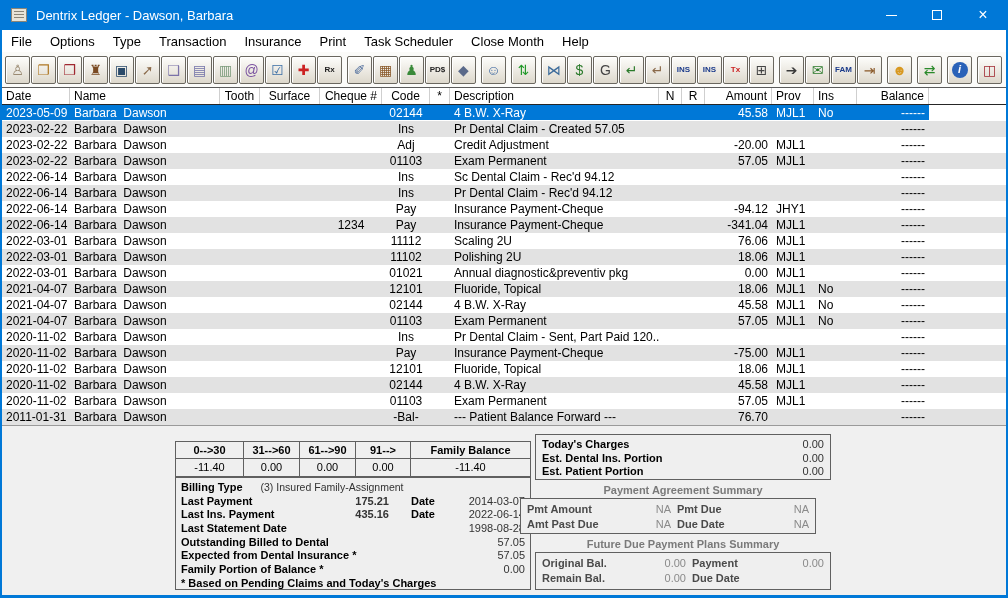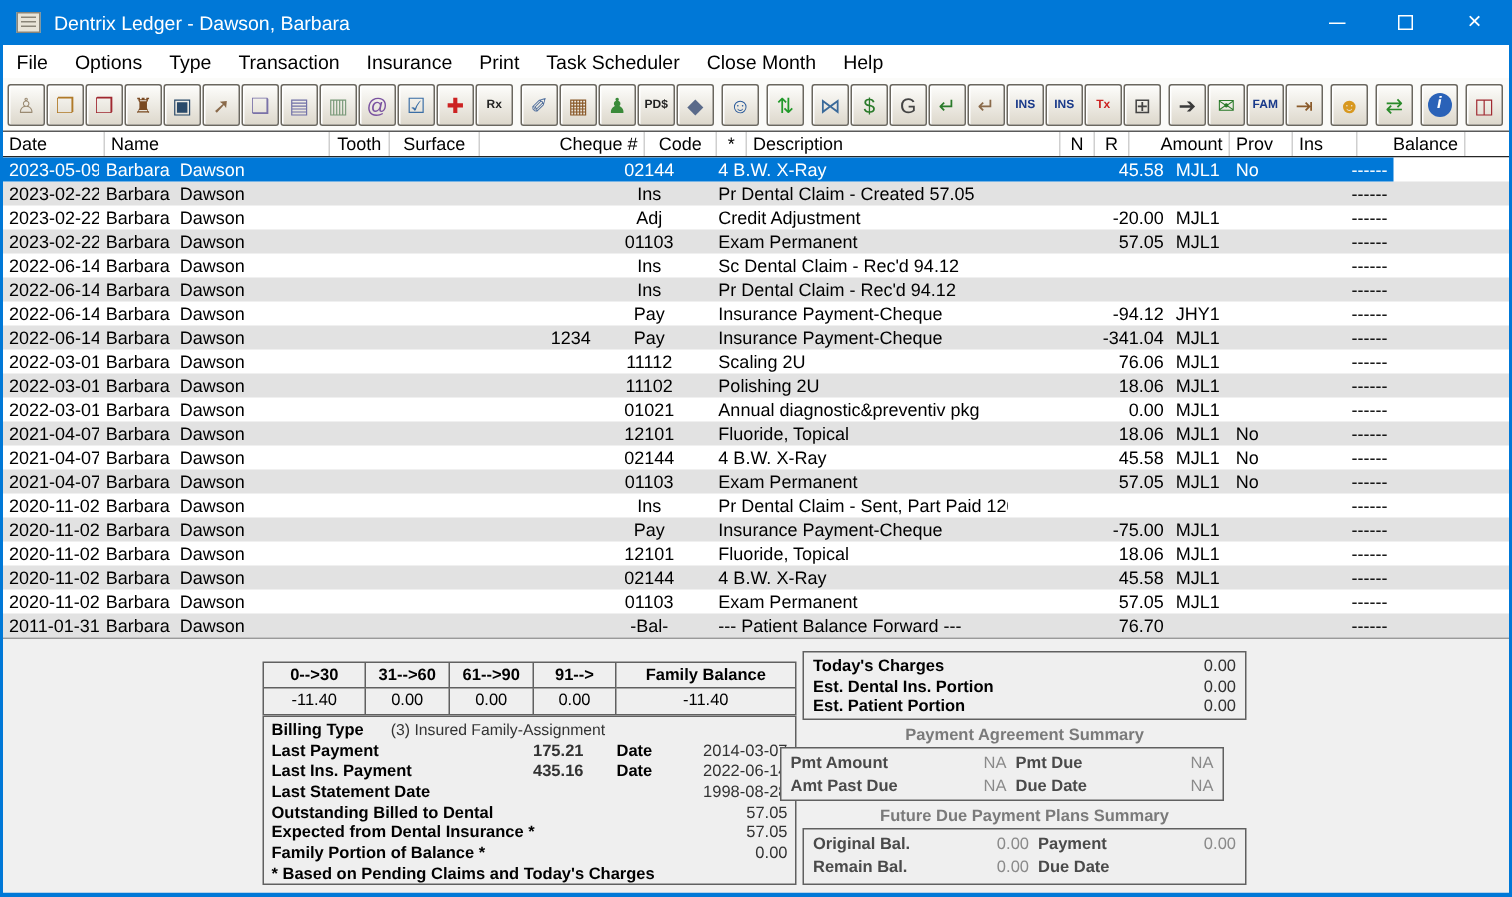--- a/index.html
+++ b/index.html
@@ -44,25 +44,25 @@
   
   .grid { background:#fff; }
   .hdr { display:flex; height:17px; background:#ffffff; border-bottom:1px solid #262626; font-size:12px; color:#000; }
   .hcell { border-right:1px solid #cfcfcf; padding:1px 4px 0 4px; white-space:nowrap; overflow:hidden; }
   .rows { height:320px; }
   .row { display:flex; height:16px; font-size:12px; color:#000; }
   .row.alt { background:#e2e2e2; }
   .row .cells { display:flex; width:927px; }
   .row .fill { flex:1; }
   .row.sel .cells { background:#0078d7; color:#fff; }
-  .row.sel { background:#fff; }
+  .row.sel { background:#fff;flex-direction:column; }
   .cell { padding:1px 4px 0 4px; white-space:pre; overflow:hidden; }
 
   .c0{width:68px;} .c1{width:150px;} .c2{width:40px; text-align:center;}
-  .c3{width:60px; text-align:center;} .c4{width:62px; text-align:center;margin-left:48px;}
+  .c3{width:60px; text-align:center;} .c4{width:62px; text-align:center;}
   .c5{width:48px; text-align:center;} .c6{width:20px; text-align:center;}
   .c7{width:209px;} .c8{width:23px; text-align:center;} .c9{width:23px; text-align:center;}
   .c10{width:67px; text-align:right;} .c11{width:42px;} .c12{width:43px;}
   .c13{width:72px; text-align:right;}
   .hcell.c2,.hcell.c3 { text-align:center; }
   .hcell.c4,.hcell.c10,.hcell.c13 { text-align:right; }
   .hcell.c5 { text-align:center; }
   .hfill { flex:1; }
 
   

